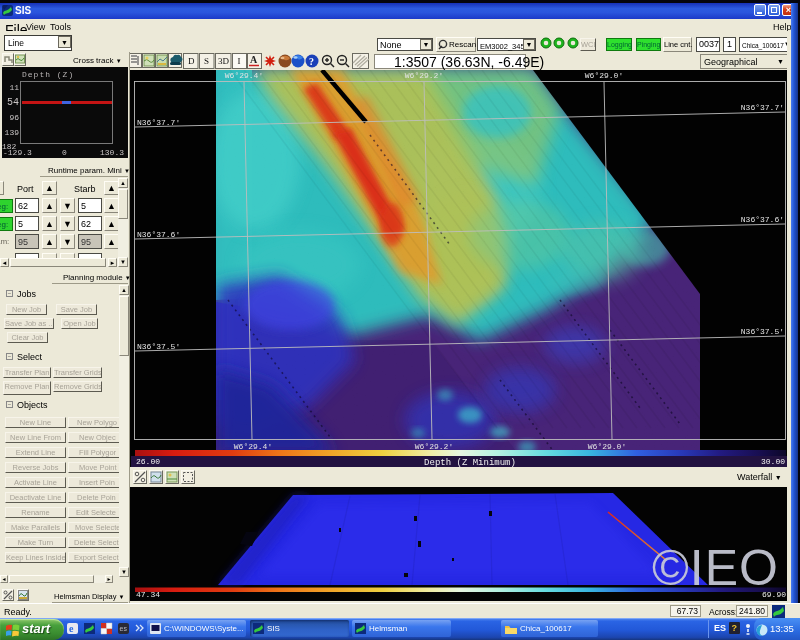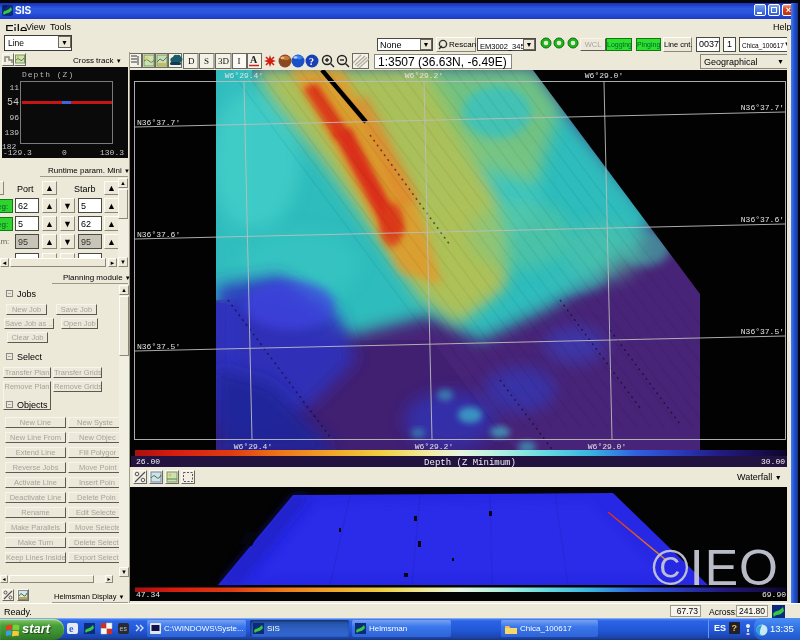--- a/index.html
+++ b/index.html
@@ -60,21 +60,21 @@
       <circle cx="6" cy="7" r="3.6"></circle>
       <circle cx="19" cy="7" r="3.6"></circle>
       <circle cx="33" cy="7" r="3.6"></circle>
     </g>
  <g fill="none" stroke="#0a6e0a" stroke-width="1">
       <circle cx="6" cy="7" r="5"></circle>
       <circle cx="19" cy="7" r="5"></circle>
       <circle cx="33" cy="7" r="5"></circle>
     </g>
 </svg>
-<div class="abs btn" style="left:580px;top:38px;width:26px;height:13px;font-size:8px;line-height:11px">WCL</div>
+<div class="abs btn" style="left:580px;top:38px;width:16px;height:13px;font-size:8px;line-height:11px">WCL</div>
 <div class="abs" style="left:606px;top:38px;width:26px;height:13px;background:#2ee02e;border:1px solid #0f7a0f;font-size:7px;text-align:center;line-height:12px;color:#063">Logging</div>
 <div class="abs" style="left:636px;top:38px;width:25px;height:13px;background:#2ee02e;border:1px solid #0f7a0f;font-size:7px;text-align:center;line-height:12px;color:#063">Pinging</div>
 <div class="abs raised" style="left:663px;top:37px;width:29px;height:15px;font-size:7.5px;color:#000;text-align:center;line-height:14px">Line cnt.</div>
 <div class="abs fld" style="left:696px;top:37px;width:24px;height:15px;font-size:9px;line-height:13px;padding-left:2px">0037</div>
 <div class="abs fld" style="left:723px;top:37px;width:13px;height:15px;font-size:9px;line-height:13px;text-align:center">1</div>
 <div class="abs fld" style="left:739px;top:37px;width:53px;height:15px">
     <span style="position:absolute;left:2px;top:4px;font-size:6.5px">Chica_100617</span>
     <span class="abs" style="right:1px;top:3px;font-size:6px">▼</span>
   </div>
 
@@ -158,21 +158,21 @@
       <line x1="211" y1="7" x2="215" y2="7"></line>
     </g>
 <g stroke="#b0ada0" stroke-width="1.2">
       <line x1="226" y1="12" x2="236" y2="3"></line>
       <line x1="228" y1="13.5" x2="238" y2="4.5"></line>
       <line x1="230" y1="15" x2="240" y2="6"></line>
       <line x1="224" y1="10" x2="232" y2="2"></line>
     </g>
 </svg>
 
-<div class="abs fld" style="left:374px;top:54px;width:138px;height:15px;border-color:#8a877a;font-size:12px;line-height:14px;padding-left:3px">1:3507 (36.63N, -6.49E)</div>
+<div class="abs fld" style="left:374px;top:54px;width:152px;height:15px;border-color:#8a877a;font-size:14px;line-height:14px;padding-left:19px">1:3507 (36.63N, -6.49E)</div>
 <div class="abs" style="left:700px;top:54px;width:88px;height:15px;background:#ece9d8;border:1px solid #8a877a">
     <span style="position:absolute;left:3px;top:2px;font-size:9px">Geographical</span>
     <span class="abs" style="right:3px;top:3px;font-size:7px">▼</span>
   </div>
 
 <div class="abs" style="left:0;top:52px;width:130px;height:551px;background:#ece9d8;border-right:1px solid #9d9a88">
 
 <div class="abs" style="left:2px;top:15px;width:126px;height:91px;background:#0a0a0a">
  <div class="abs mono" style="left:20px;top:3px;font-size:8px;color:#b8b4b4;letter-spacing:1px">Depth (Z)</div>
  <div class="abs mono" style="left:0;top:16px;width:17px;text-align:right;font-size:8px;color:#c8c4c4">11</div>
@@ -240,26 +240,26 @@
  <div class="abs" style="left:17px;top:4px;font-size:9px">Jobs</div>
  <div class="abs btn" style="left:6px;top:19px;width:41px;height:11px;font-size:8px;line-height:10px">New Job</div>
  <div class="abs btn" style="left:56px;top:19px;width:41px;height:11px;font-size:8px;line-height:10px">Save Job</div>
  <div class="abs btn" style="left:4px;top:33px;width:50px;height:11px;font-size:8px;line-height:10px">Save Job as ...</div>
  <div class="abs btn" style="left:61px;top:33px;width:37px;height:11px;font-size:8px;line-height:10px">Open Job</div>
  <div class="abs btn" style="left:7px;top:47px;width:41px;height:11px;font-size:8px;line-height:10px">Clear Job</div>
  <div class="abs" style="left:6px;top:68px;width:7px;height:7px;border:1px solid #888;font-size:6px;line-height:5px;text-align:center;color:#555">−</div>
  <div class="abs" style="left:17px;top:67px;font-size:9px">Select</div>
  <div class="abs btn" style="left:3px;top:82px;width:48px;height:11px;font-size:8px;line-height:10px">Transfer Plan</div>
  <div class="abs btn" style="left:53px;top:82px;width:49px;height:11px;font-size:8px;line-height:10px">Transfer Grids</div>
- <div class="abs btn" style="left:3px;top:96px;width:48px;height:29px;font-size:8px;line-height:10px">Remove Plan</div>
+ <div class="abs btn" style="left:3px;top:96px;width:48px;height:14px;font-size:8px;line-height:10px">Remove Plan</div>
  <div class="abs btn" style="left:53px;top:96px;width:49px;height:11px;font-size:8px;line-height:10px">Remove Grids</div>
  <div class="abs" style="left:6px;top:116px;width:7px;height:7px;border:1px solid #888;font-size:6px;line-height:5px;text-align:center;color:#555">−</div>
  <div class="abs" style="left:17px;top:115px;font-size:9px">Objects</div>
  <div class="abs btn" style="left:5px;top:132px;width:61px;height:11px;font-size:8px;line-height:10px">New Line</div>
- <div class="abs btn" style="left:68px;top:132px;width:61px;height:11px;font-size:8px;line-height:10px;text-align:left;padding-left:8px">New Syste</div>
+ <div class="abs btn" style="left:68px;top:132px;width:61px;height:11px;font-size:8px;line-height:10px;text-align:left;padding-left:8px">New Polygo</div>
  <div class="abs btn" style="left:5px;top:147px;width:61px;height:11px;font-size:8px;line-height:10px">New Line From</div>
  <div class="abs btn" style="left:68px;top:147px;width:61px;height:11px;font-size:8px;line-height:10px;text-align:left;padding-left:10px">New Objec</div>
  <div class="abs btn" style="left:5px;top:162px;width:61px;height:11px;font-size:8px;line-height:10px">Extend Line</div>
  <div class="abs btn" style="left:68px;top:162px;width:61px;height:11px;font-size:8px;line-height:10px;text-align:left;padding-left:10px">Fill Polygor</div>
  <div class="abs btn" style="left:5px;top:177px;width:61px;height:11px;font-size:8px;line-height:10px">Reverse Jobs</div>
  <div class="abs btn" style="left:68px;top:177px;width:61px;height:11px;font-size:8px;line-height:10px;text-align:left;padding-left:10px">Move Point</div>
  <div class="abs btn" style="left:5px;top:192px;width:61px;height:11px;font-size:8px;line-height:10px">Activate Line</div>
  <div class="abs btn" style="left:68px;top:192px;width:61px;height:11px;font-size:8px;line-height:10px;text-align:left;padding-left:10px">Insert Poin</div>
  <div class="abs btn" style="left:5px;top:207px;width:61px;height:11px;font-size:8px;line-height:10px">Deactivate Line</div>
  <div class="abs btn" style="left:68px;top:207px;width:61px;height:11px;font-size:8px;line-height:10px;text-align:left;padding-left:8px">Delete Poin</div>

